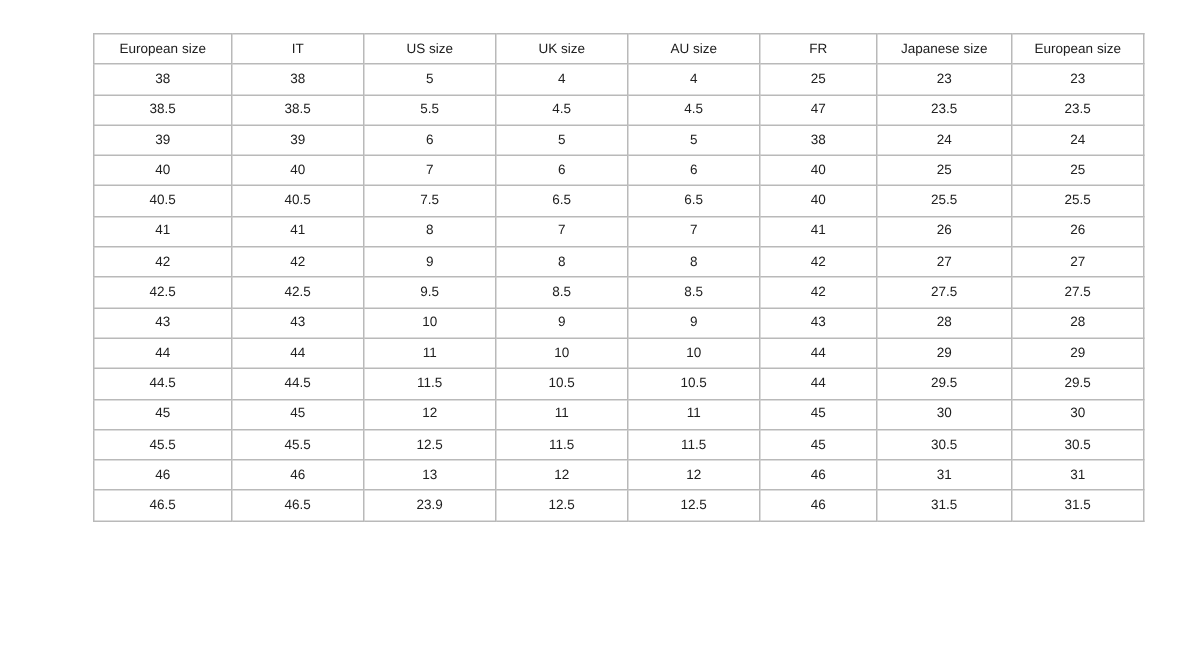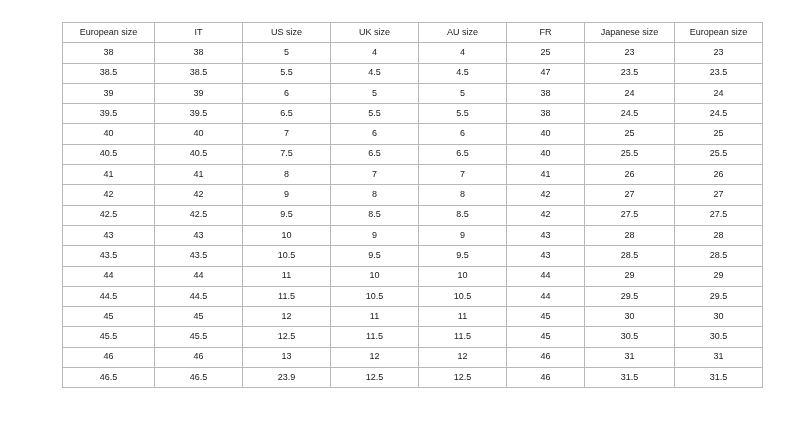--- a/index.html
+++ b/index.html
@@ -104,30 +104,20 @@
           <td>39</td>
           <td>39</td>
           <td>6</td>
           <td>5</td>
           <td>5</td>
           <td>38</td>
           <td>24</td>
           <td>24</td>
         </tr>
         <tr>
-          <td>39.5</td>
-          <td>39.5</td>
-          <td>6.5</td>
-          <td>5.5</td>
-          <td>5.5</td>
-          <td>38</td>
-          <td>24.5</td>
-          <td>24.5</td>
-        </tr>
-        <tr>
           <td>40</td>
           <td>40</td>
           <td>7</td>
           <td>6</td>
           <td>6</td>
           <td>40</td>
           <td>25</td>
           <td>25</td>
         </tr>
         <tr>
@@ -174,30 +164,20 @@
           <td>43</td>
           <td>43</td>
           <td>10</td>
           <td>9</td>
           <td>9</td>
           <td>43</td>
           <td>28</td>
           <td>28</td>
         </tr>
         <tr>
-          <td>43.5</td>
-          <td>43.5</td>
-          <td>10.5</td>
-          <td>9.5</td>
-          <td>9.5</td>
-          <td>43</td>
-          <td>28.5</td>
-          <td>28.5</td>
-        </tr>
-        <tr>
           <td>44</td>
           <td>44</td>
           <td>11</td>
           <td>10</td>
           <td>10</td>
           <td>44</td>
           <td>29</td>
           <td>29</td>
         </tr>
         <tr>

